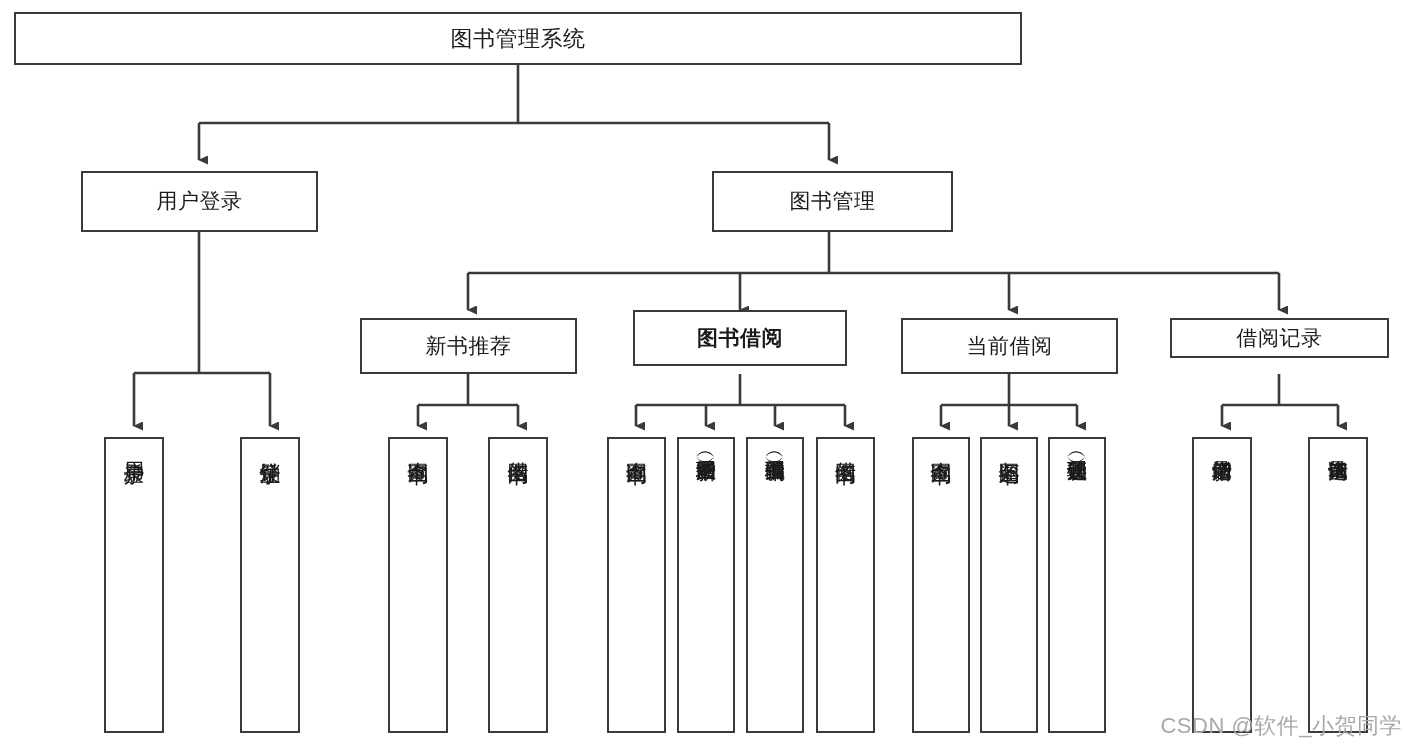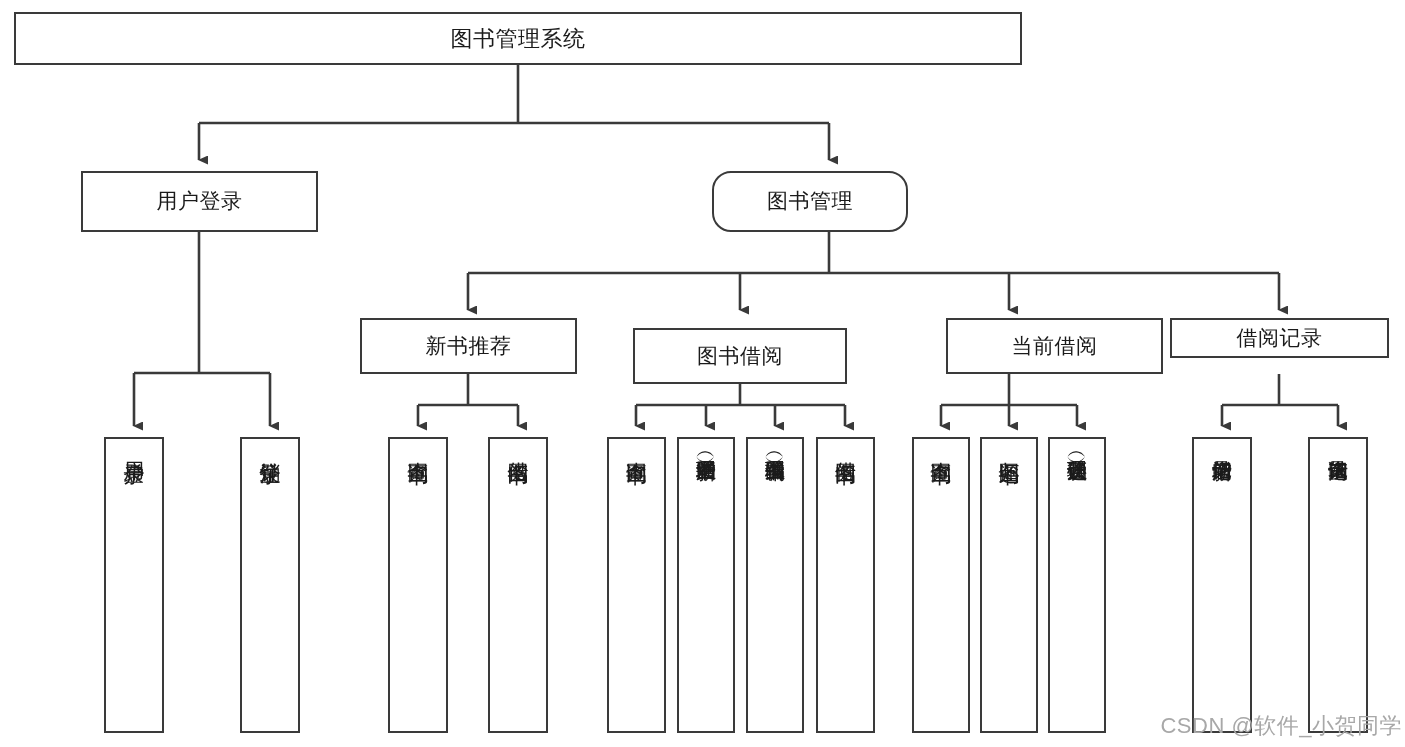--- a/index.html
+++ b/index.html
@@ -135,31 +135,31 @@
     </g>
   </svg>
 
   <div class="node h root" style="left:14px; top:12px; width:1008px; height:53px;">
     <span class="node-label">图书管理系统</span>
   </div>
 
   <div class="node h" style="left:81px; top:171px; width:237px; height:61px;">
     <span class="node-label">用户登录</span>
   </div>
-  <div class="node h" style="left:712px; top:171px; width:196px; height:61px;border-radius:19px;">
+  <div class="node h" style="left:712px; top:171px; width:241px; height:61px;">
     <span class="node-label">图书管理</span>
   </div>
 
   <div class="node h" style="left:360px; top:318px; width:217px; height:56px;">
     <span class="node-label">新书推荐</span>
   </div>
-  <div class="node h" style="left:633px; top:328px; width:214px; height:56px;">
+  <div class="node h" style="left:633px; top:310px; width:214px; height:56px;font-weight:bold;">
     <span class="node-label">图书借阅</span>
   </div>
-  <div class="node h" style="left:901px; top:318px; width:217px; height:56px;margin-left:45px;">
+  <div class="node h" style="left:901px; top:318px; width:217px; height:56px;">
     <span class="node-label">当前借阅</span>
   </div>
   <div class="node h" style="left:1170px; top:318px; width:219px; height:40px;">
     <span class="node-label">借阅记录</span>
   </div>
 
   <div class="node v" style="left:104px; top:437px; width:60px; height:296px;">
     <span class="node-label">用户登录</span>
   </div>
   <div class="node v" style="left:240px; top:437px; width:60px; height:296px;">

